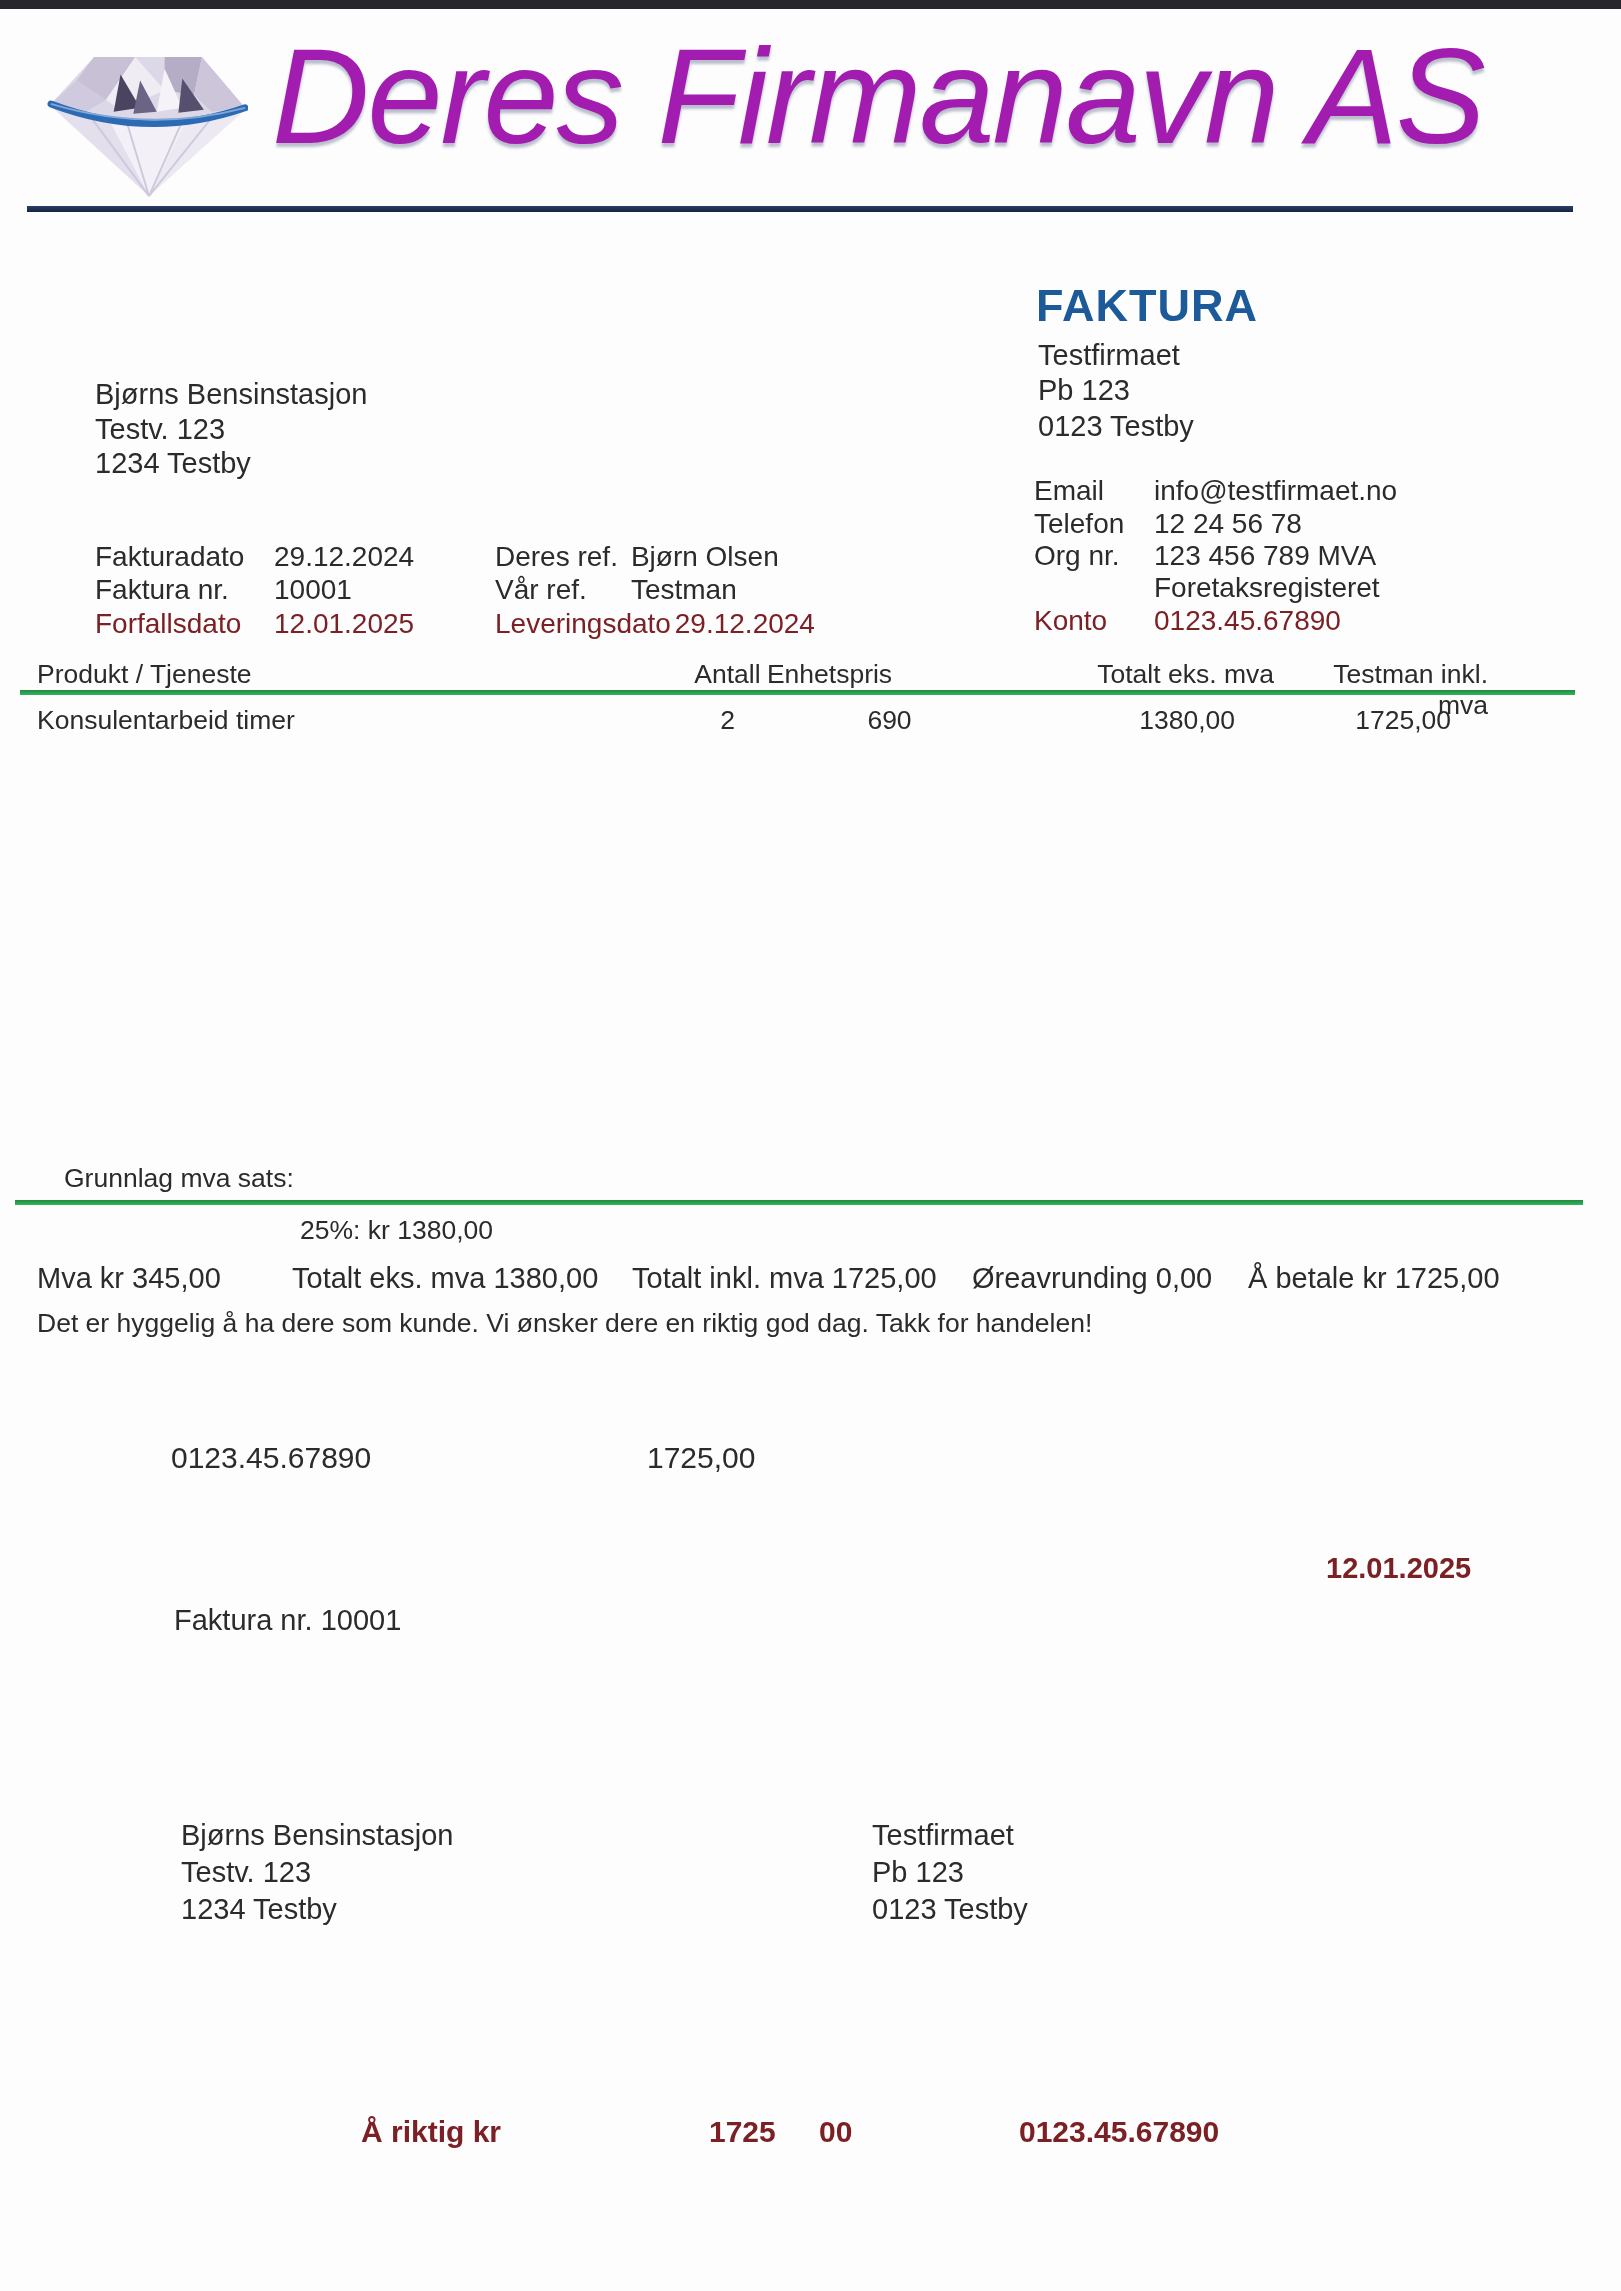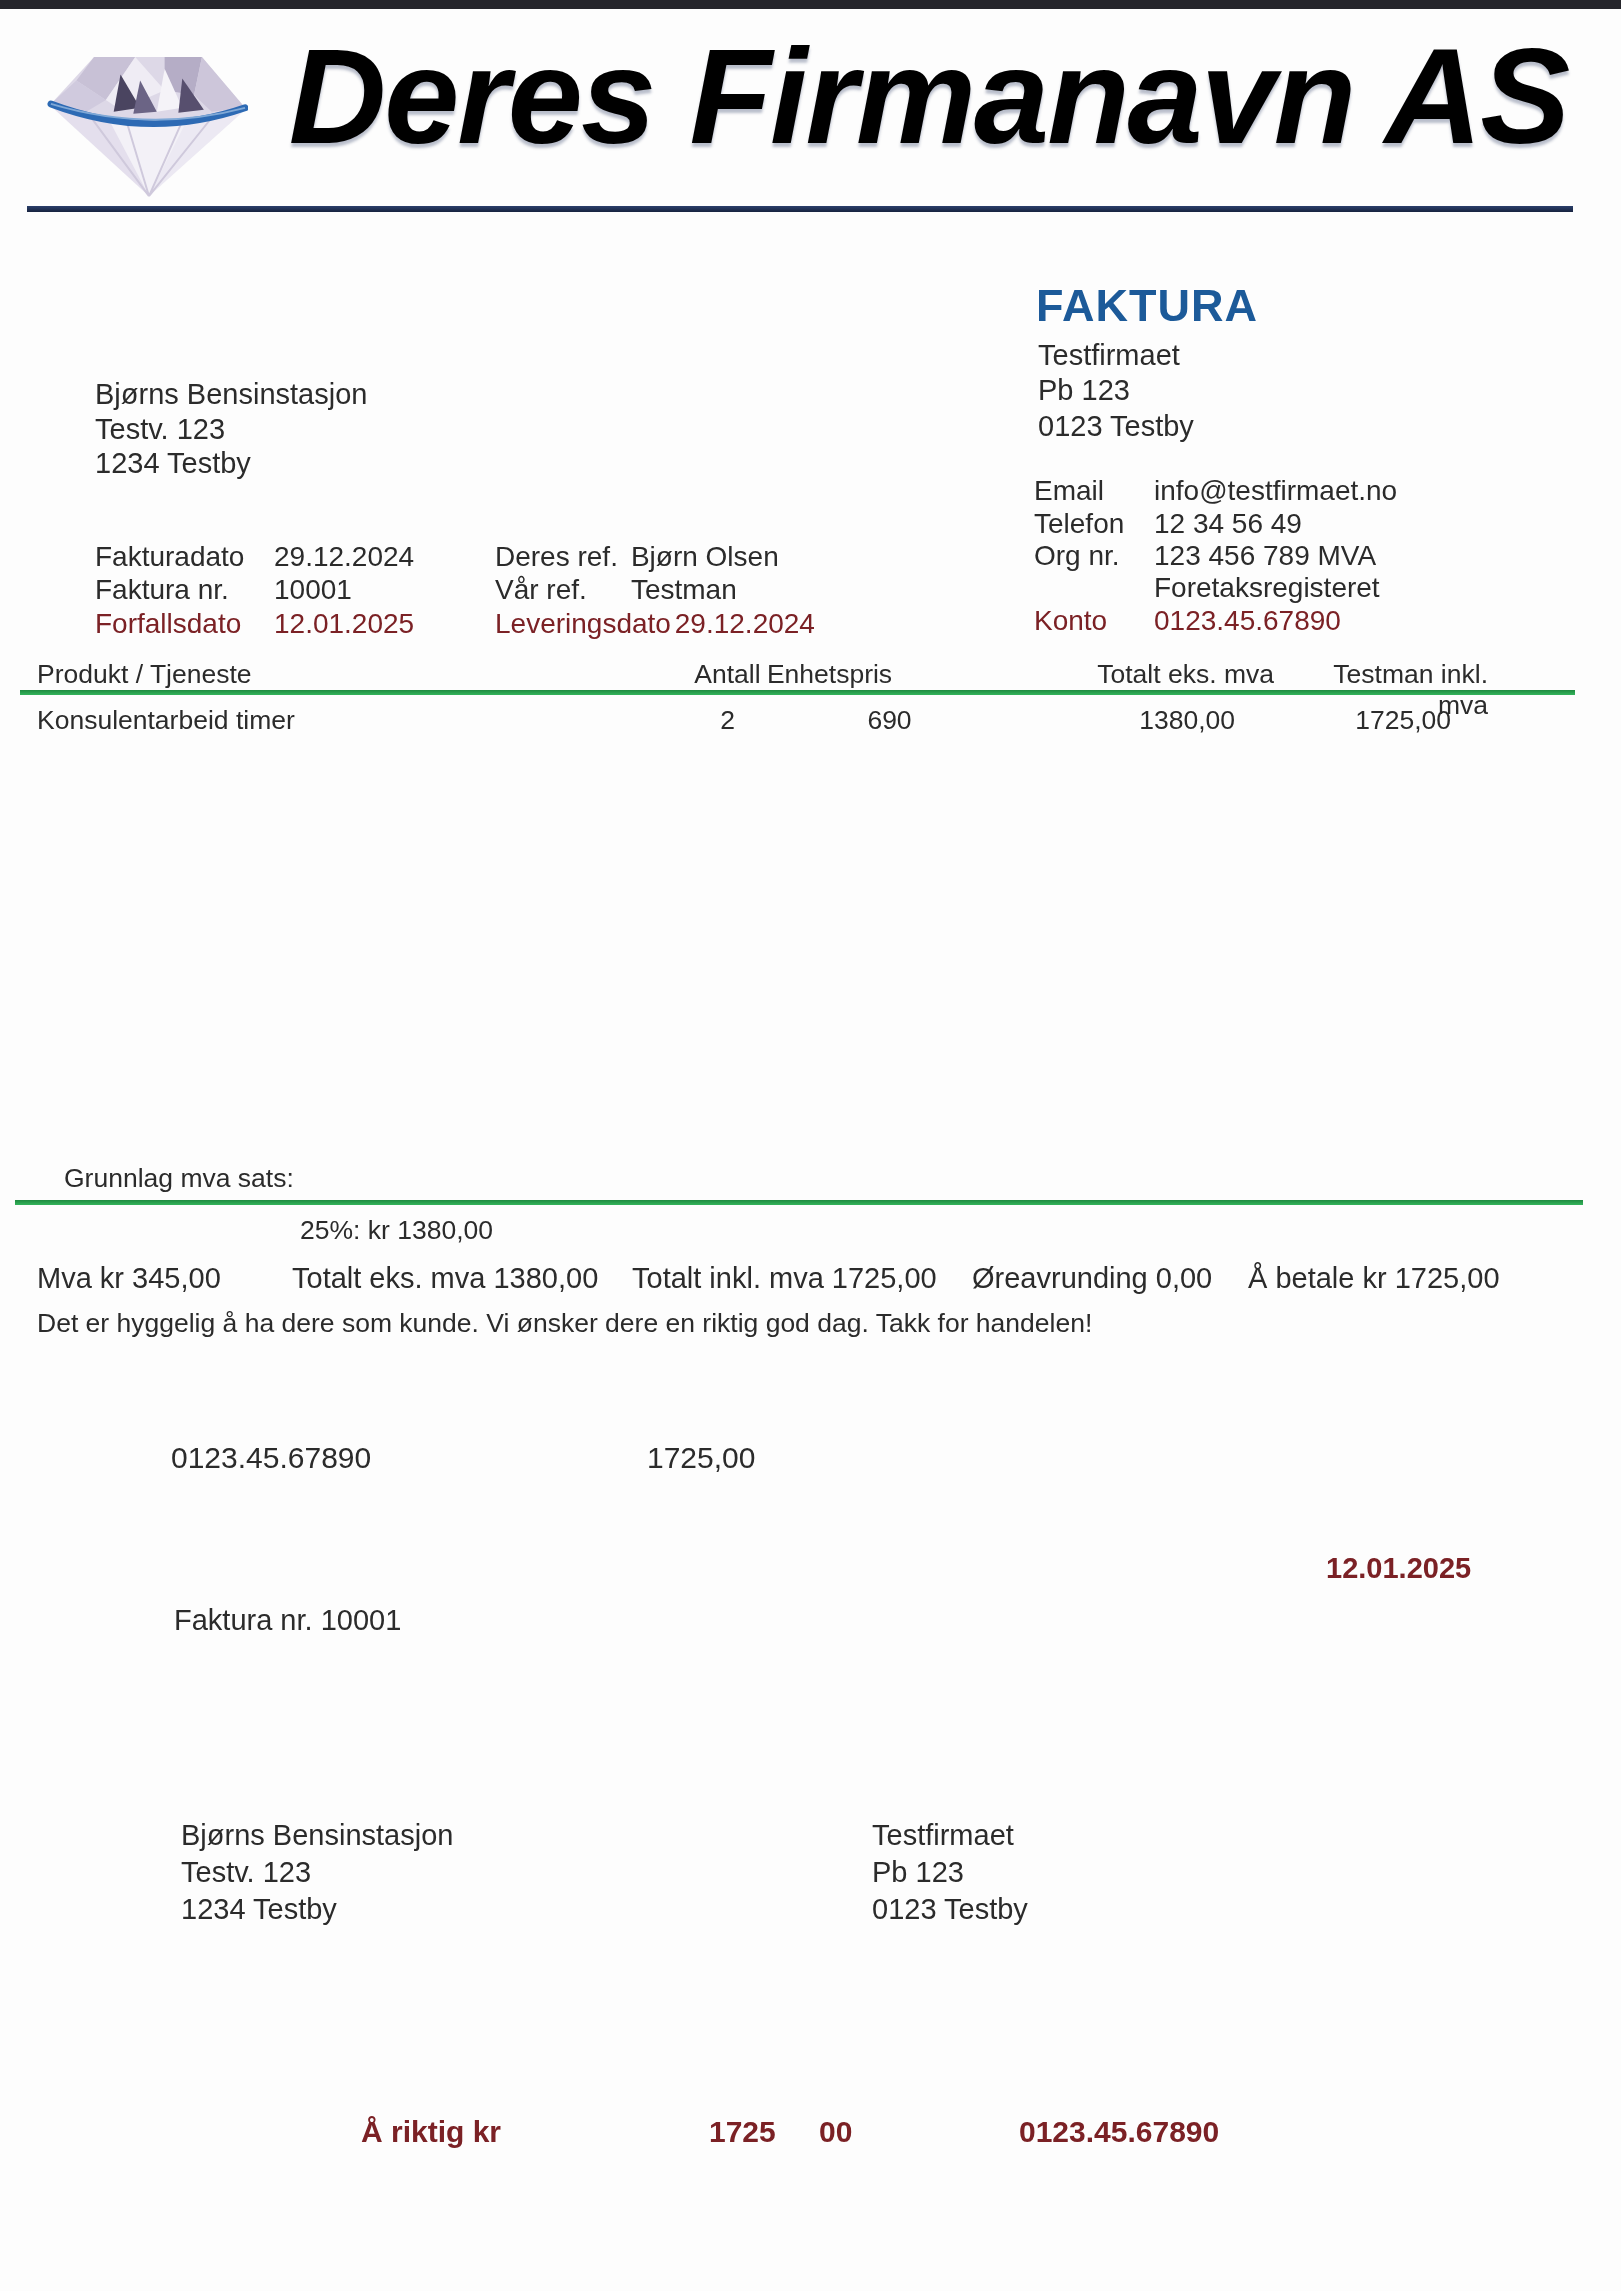--- a/index.html
+++ b/index.html
@@ -17,24 +17,23 @@
   .s29{font-size:28px;}
   .s30{font-size:29px;}
   .s31{font-size:30px;}
   .maroon{color:#7b2125;}
   .bold{font-weight:700;}
 
   .scan-edge{position:absolute;top:0;left:0;width:1621px;height:8.8px;background:#26262c;}
 
   .brand-title{
     position:absolute;left:272px;top:29px;width:1313px;
-    font-size:135px;font-weight:700;font-style:italic;line-height:1.0;
-    color:#000000;letter-spacing:-2px;
+    font-size:135px;font-weight:400;font-style:italic;line-height:1.0;
+    color:#a21caf;letter-spacing:-2px;
     text-shadow:0 3.9px 2.9px rgba(30,45,90,0.30);
-    text-align:center;
   }
   .header-rule{position:absolute;left:27.4px;top:206px;width:1546px;height:5.9px;
     background:linear-gradient(#2b3f6b,#17233f);}
 
   .logo{position:absolute;left:47px;top:51px;width:201px;height:149px;}
 
   .invoice-title{position:absolute;left:1036px;top:280px;font-size:45px;font-weight:700;color:#1c5a99;letter-spacing:1px;}
 
   .row{position:absolute;display:flex;}
   .row .lbl{flex:0 0 auto;}
@@ -91,21 +90,21 @@
   <div class="t s30" style="left:95px;top:378px;">Bjørns Bensinstasjon</div>
   <div class="t s30" style="left:95px;top:413px;">Testv. 123</div>
   <div class="t s30" style="left:95px;top:447px;">1234 Testby</div>
 
   <div class="row contact s29" style="left:1034px;top:475px;">
     <span class="lbl">Email</span>
     <span class="val">info@testfirmaet.no</span>
   </div>
   <div class="row contact s29" style="left:1034px;top:508px;">
     <span class="lbl">Telefon</span>
-    <span class="val">12 34 56 49</span>
+    <span class="val">12 24 56 78</span>
   </div>
   <div class="row contact s29" style="left:1034px;top:540px;">
     <span class="lbl">Org nr.</span>
     <span class="val">123 456 789 MVA</span>
   </div>
   <div class="row contact s29" style="left:1034px;top:572px;">
     <span class="lbl"></span>
     <span class="val">Foretaksregisteret</span>
   </div>
   <div class="row contact s29 maroon" style="left:1034px;top:605px;">

